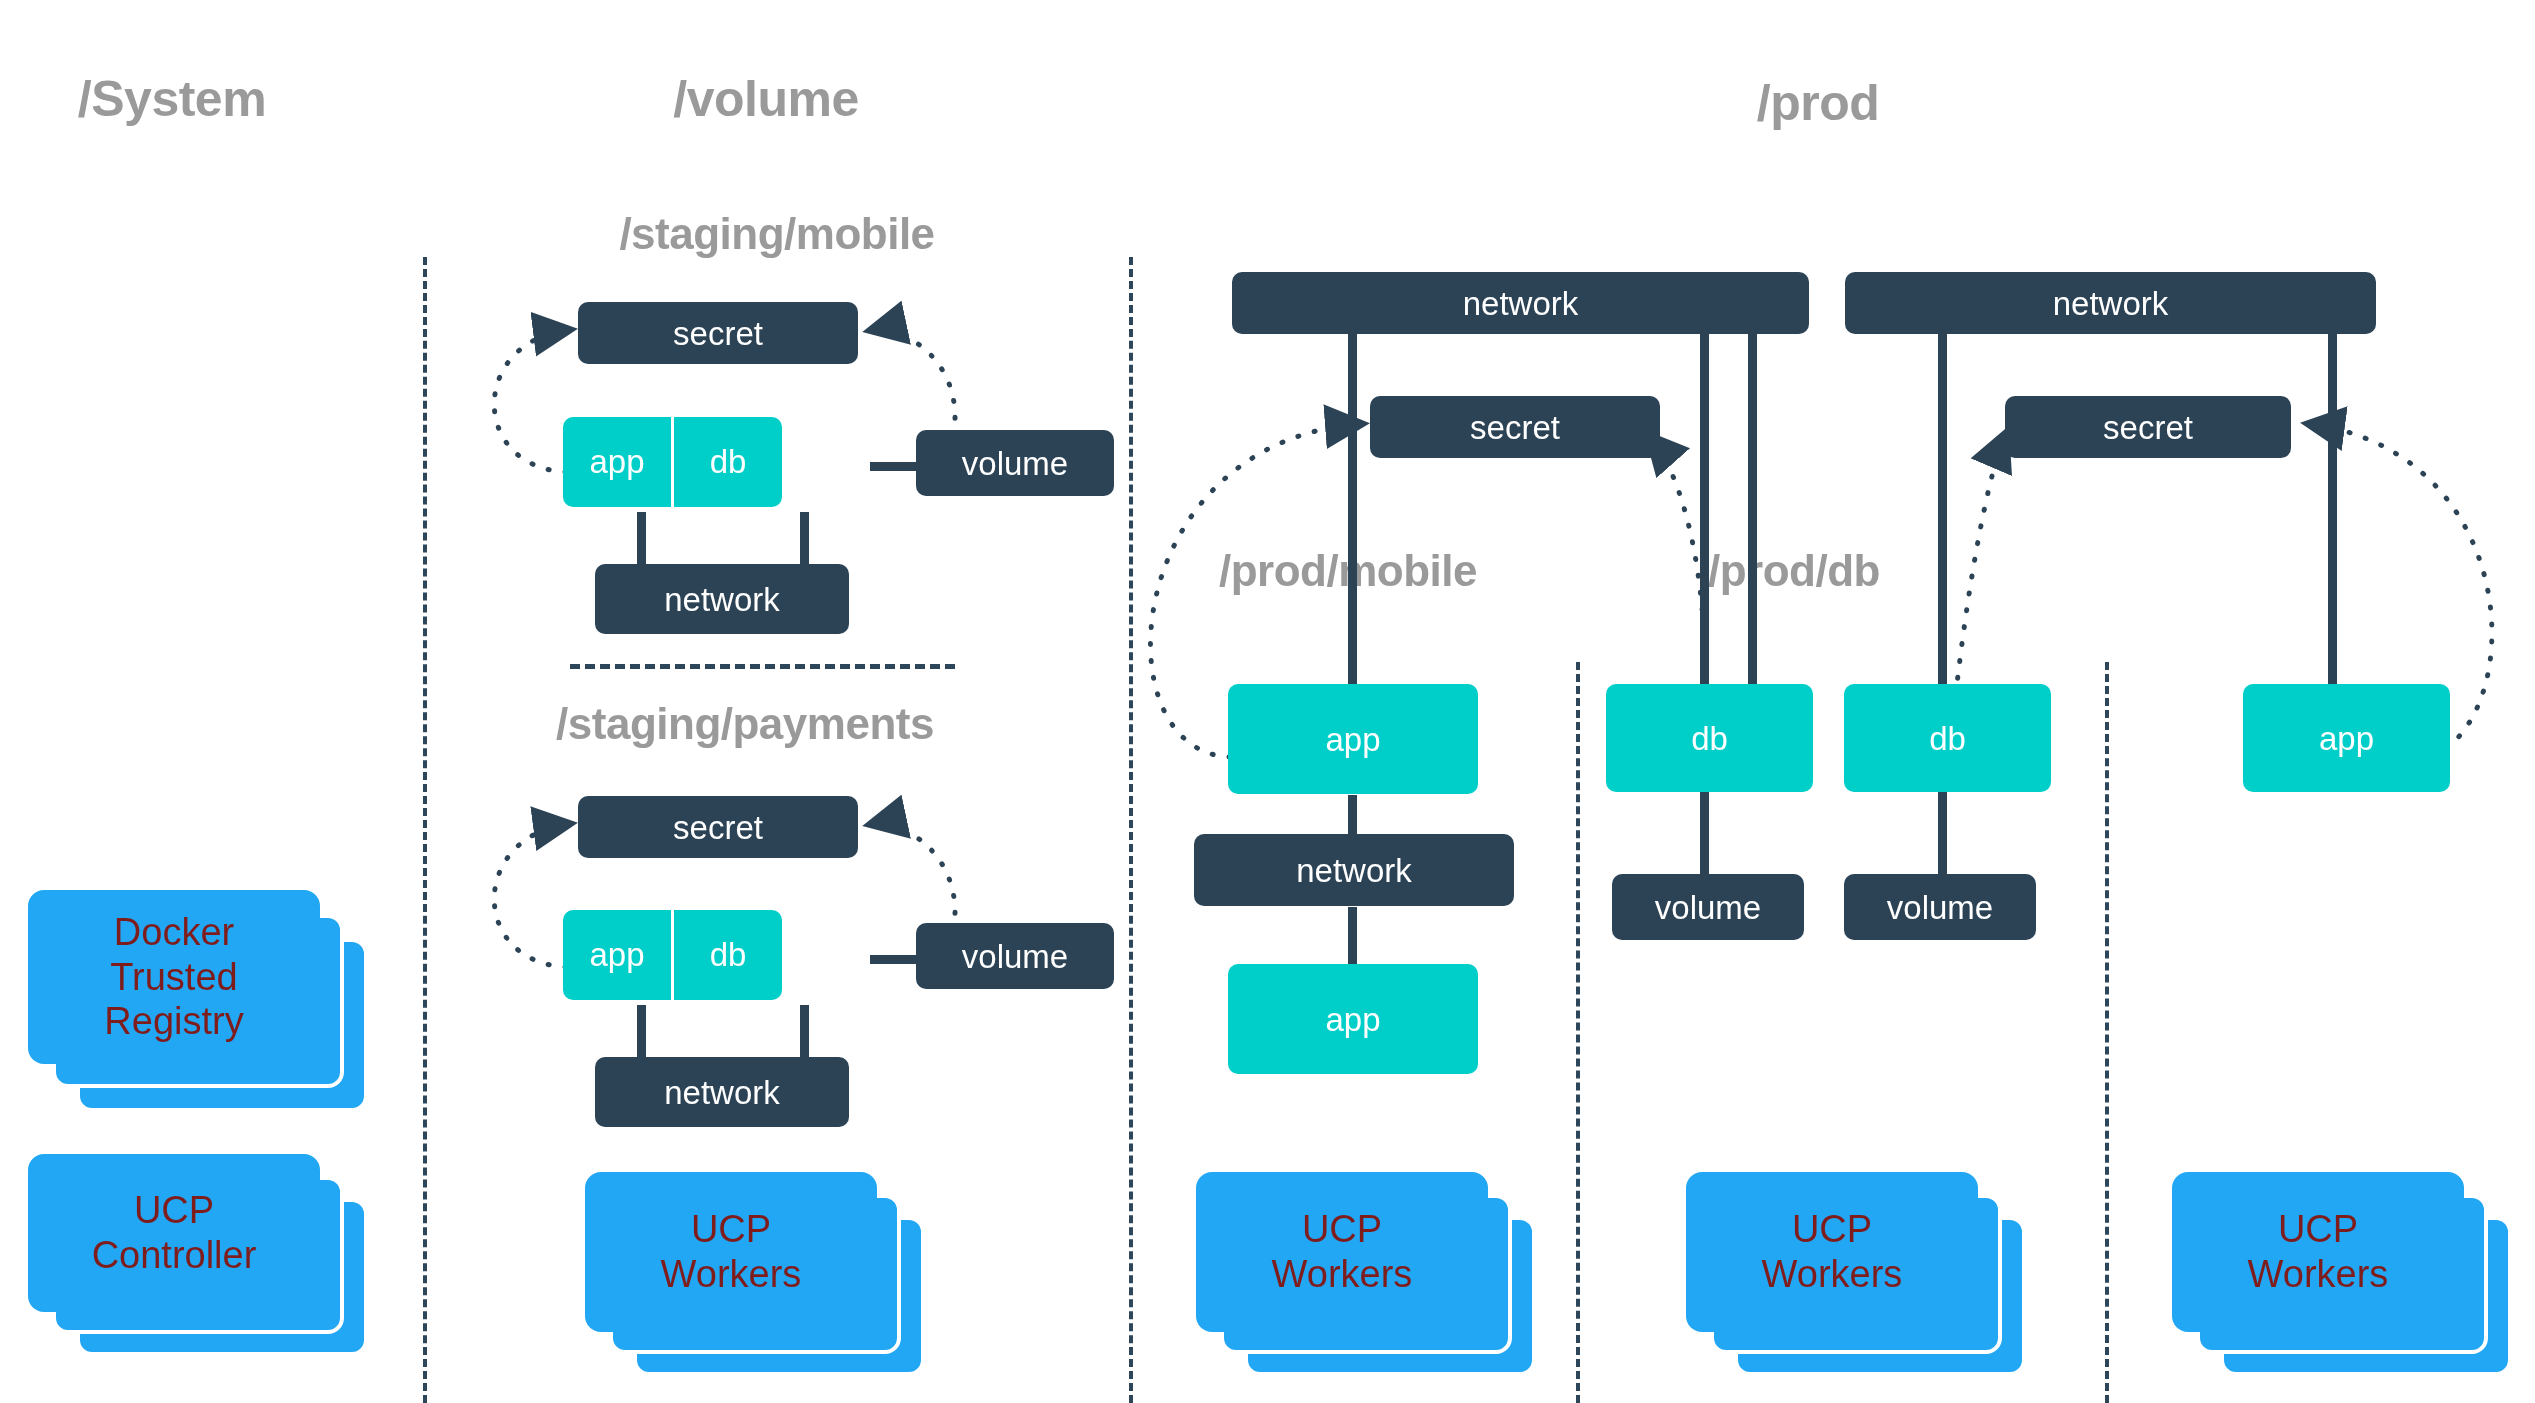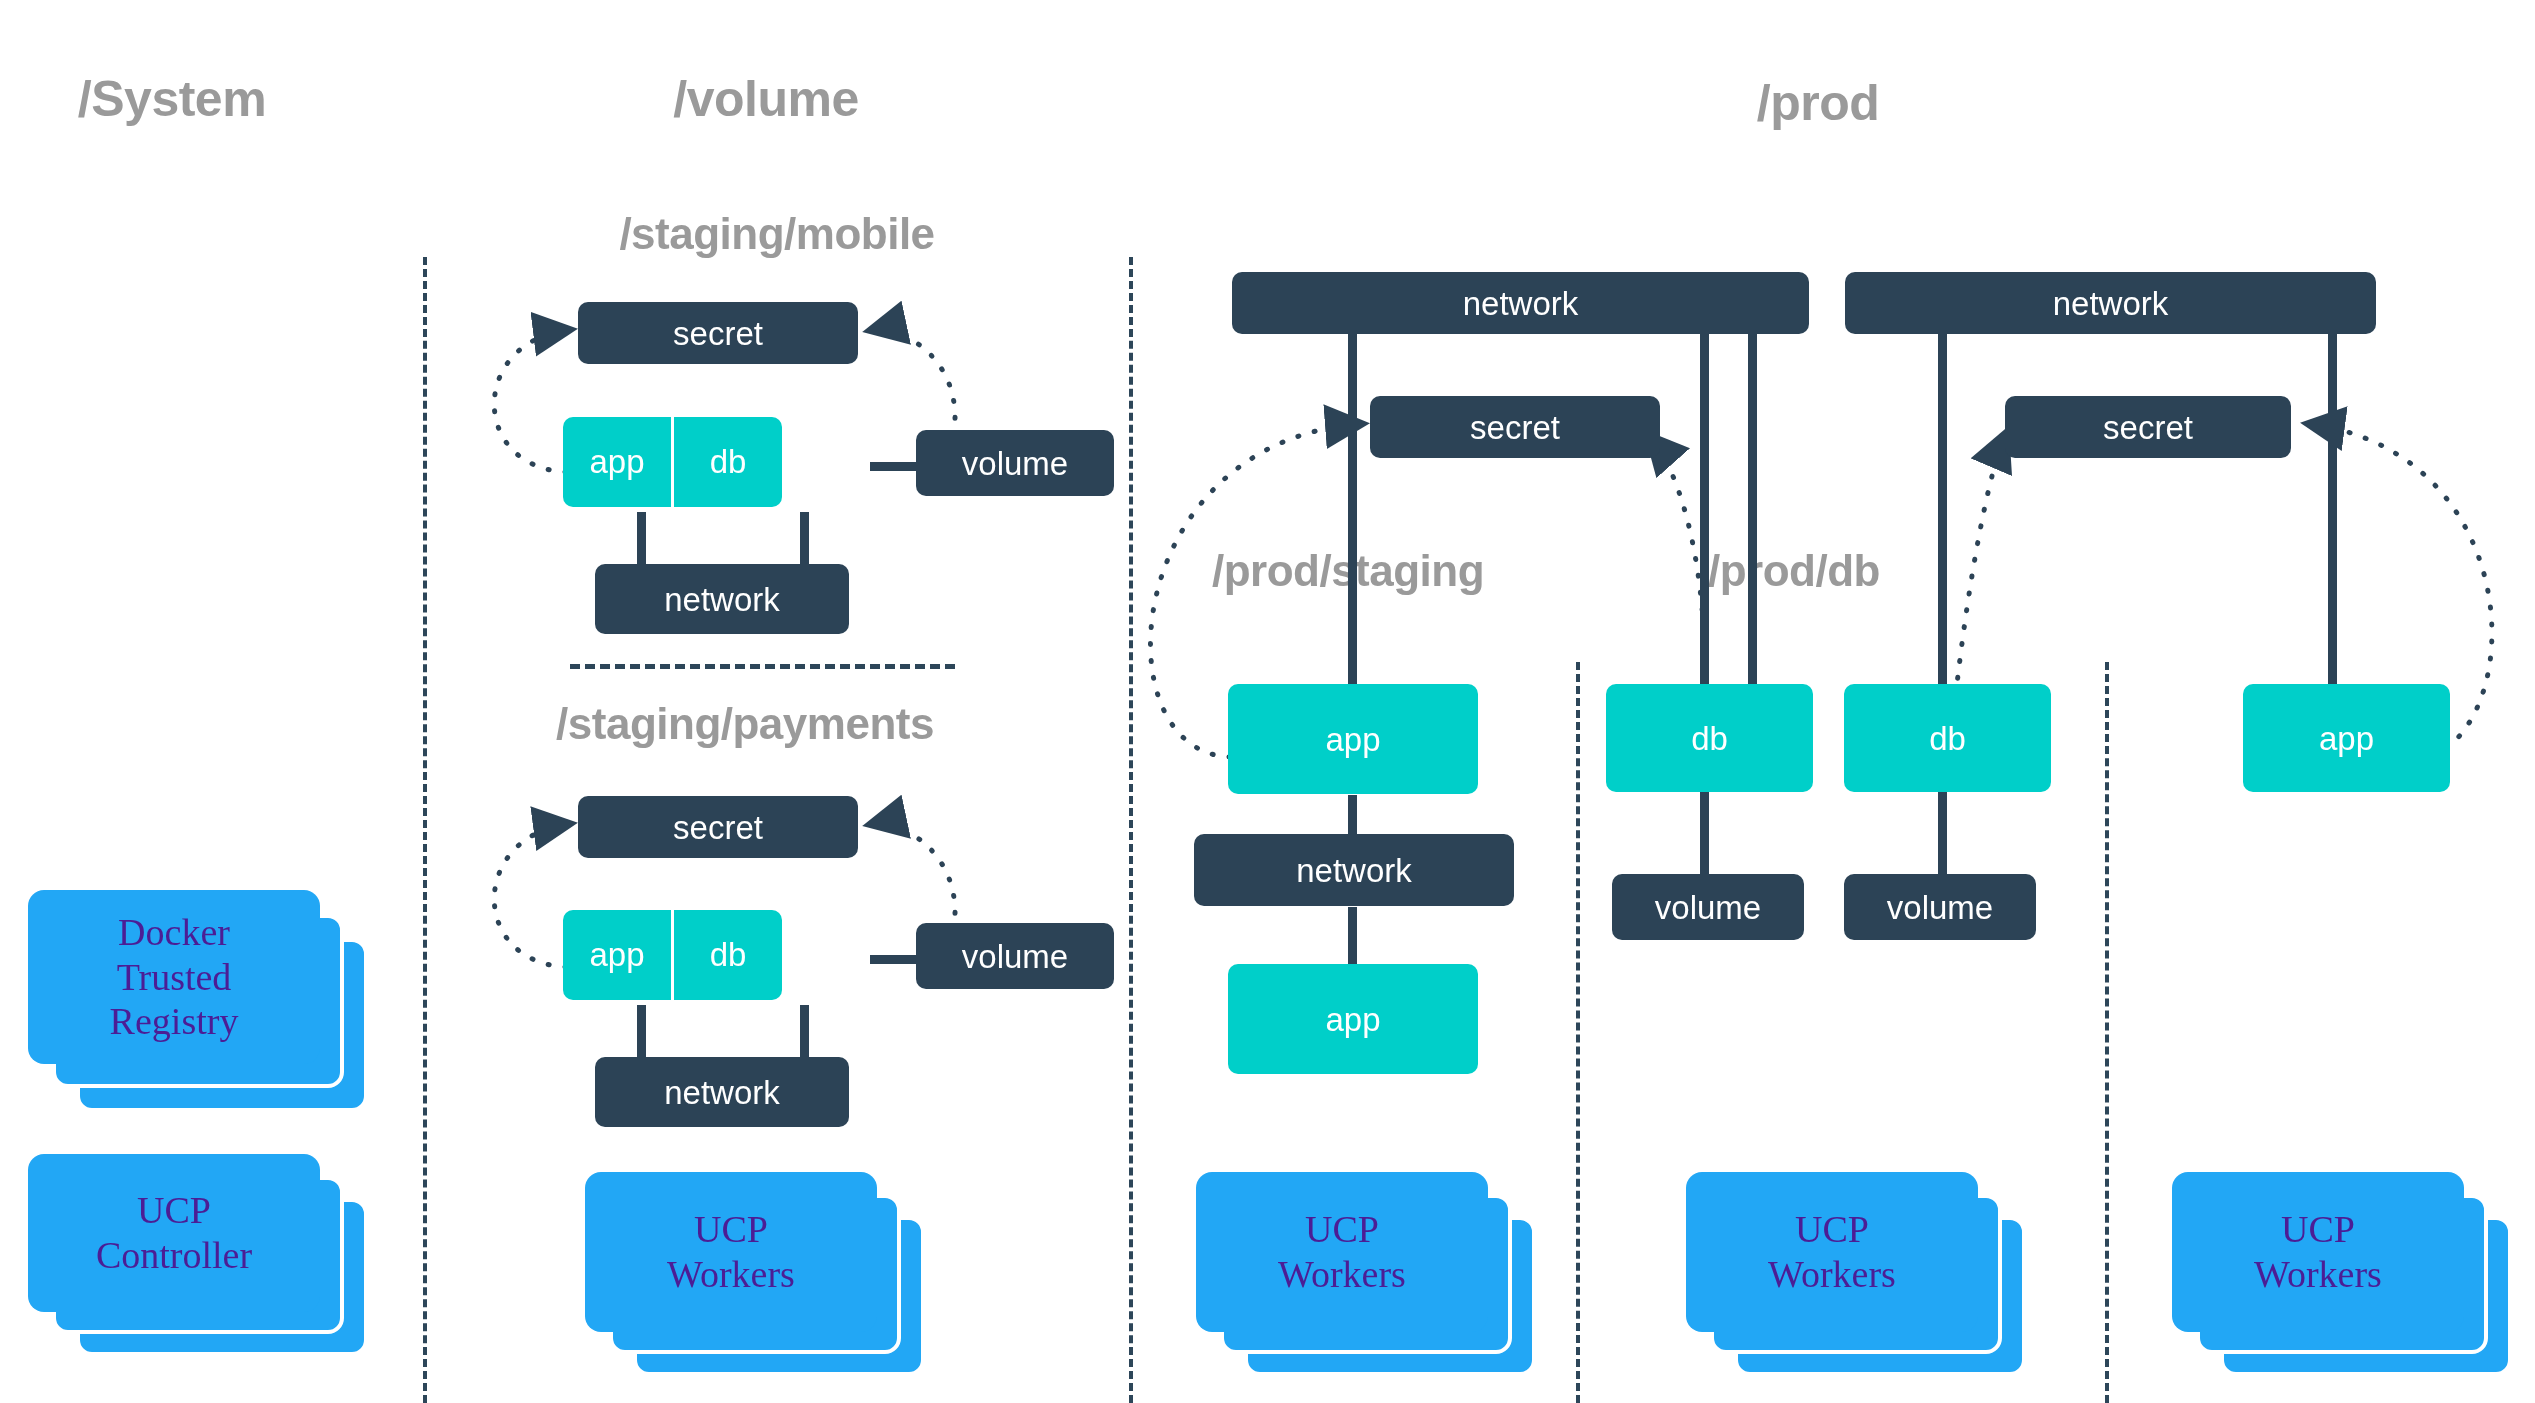--- a/index.html
+++ b/index.html
@@ -71,24 +71,23 @@
   .stack .card{
     position:absolute;
     background:#22a7f5;
     border-radius:16px;
     box-sizing:border-box;
   }
   .stack .card.b3{border:4px solid #ffffff;}
   .stack .card.b2{border:4px solid #ffffff;}
   .stack .card.front{
     display:flex;align-items:center;justify-content:center;
-    text-align:center;color:#4c1d95;
+    text-align:center;color:#7f1d1d;
     font-size:38px;line-height:1.18;
     padding:0 10px;
-    font-family:Liberation Serif, serif;
   }
 
   
   .curves{position:absolute;left:0;top:0;width:2535px;height:1403px;pointer-events:none;}
 </style>
 </head>
 <body>
 
 <div id="canvas">
 
@@ -124,21 +123,21 @@
   <div class="vdiv" style="left:2105px; top:650px; height:753px;"></div>
 
   <div class="hdiv" style="left:570px; top:652px; width:385px;"></div>
 
   <div class="zone-title lvl1" style="left:172px;  top:58px;">/System</div>
   <div class="zone-title lvl1" style="left:766px;  top:58px;">/volume</div>
   <div class="zone-title lvl1" style="left:1818px; top:62px;">/prod</div>
 
   <div class="zone-title lvl2" style="left:745px;  top:687px;">/staging/payments</div>
   <div class="zone-title lvl2" style="left:777px;  top:197px;">/staging/mobile</div>
-  <div class="zone-title lvl2" style="left:1348px; top:534px;">/prod/staging</div>
+  <div class="zone-title lvl2" style="left:1348px; top:534px;">/prod/mobile</div>
   <div class="zone-title lvl2" style="left:1794px; top:534px;">/prod/db</div>
 
   <div class="conn v" style="left:637px; top:500px; height:72px;"></div>
   <div class="conn v" style="left:800px; top:500px; height:72px;"></div>
   <div class="conn h" style="left:870px; top:450px; width:46px;"></div>
 
   <div class="node dark" style="left:578px; top:290px; width:280px; height:62px;">
     <span class="lbl">secret</span>
   </div>
 

